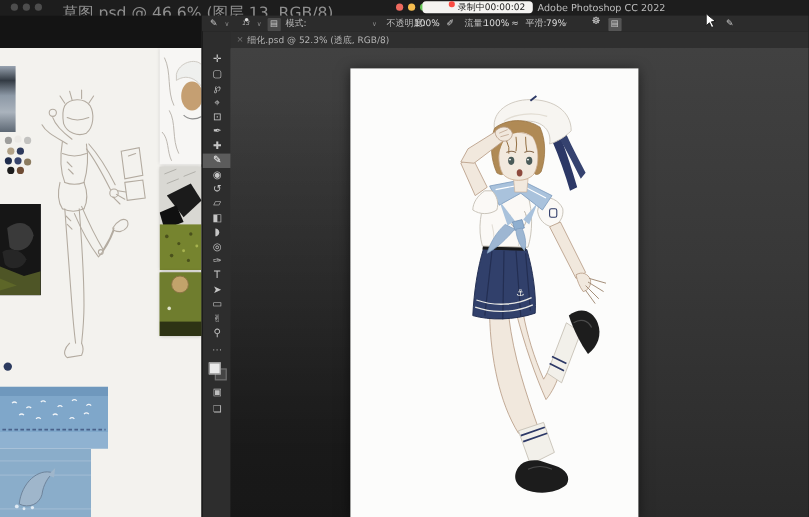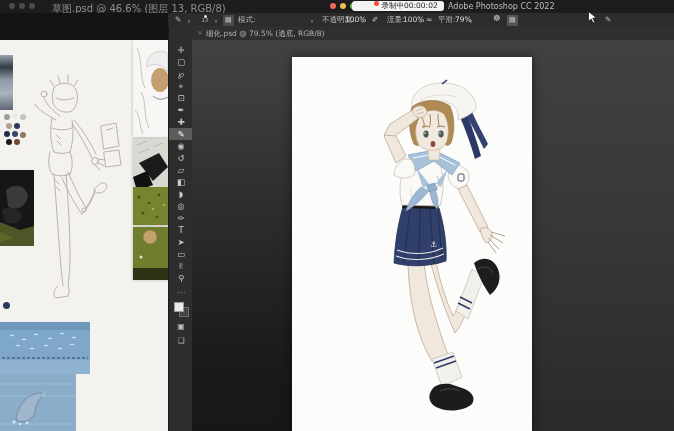--- a/index.html
+++ b/index.html
@@ -9,21 +9,21 @@
   .abs{position:absolute;}
 
   
   .topbar{left:0;top:0;width:674px;height:13px;background:#1d1d1d;}
   .lights{display:flex;gap:4px;position:absolute;top:3px;}
   .lights.back{left:9px;}
   .lights.front{left:330px;}
   .light{width:6px;height:6px;border-radius:50%;}
   .lg{background:#4d4d4d;}
   .lr{background:#ee6a5f;} .ly{background:#f5bd4f;} .lgr{background:#61c354;}
-  .backtitle{left:52px;top:2px;font-size:10px;color:#8f8f8f;white-space:nowrap;}
+  .backtitle{left:52px;top:2px;font-size:13px;color:#8f8f8f;white-space:nowrap;}
   .recpill{left:352px;top:1px;height:10px;padding:0 6px 0 22px;background:#f4f3f1;
     border-radius:3px;display:flex;align-items:flex-start;gap:3px;z-index:5;}
   .recdot{width:4.5px;height:4.5px;border-radius:50%;background:#fb4b43;}
   .rectext{font-size:7.5px;color:#1a1a1a;line-height:10px;white-space:nowrap;}
   .apptitle{left:448px;top:2px;font-size:8px;color:#bdbdbd;white-space:nowrap;}
 
   
   .optbar{left:168px;top:13px;width:506px;height:13px;background:#2c2c2c;
     border-bottom:1px solid #161616;color:#b9b9b9;}
   .optbar span{position:absolute;top:1px;font-size:7.5px;line-height:11px;white-space:nowrap;}
@@ -308,21 +308,21 @@
       <span class="bg" style="background: rgb(69, 69, 69);"></span>
       <span class="fg" style="background: rgb(233, 233, 233);"></span>
     </div>
     <span class="tbmask">▣</span>
     <span class="tbscreen">❏</span>
   </div>
 
   <div class="abs frontwin">
     <div class="fronttab">
       <span class="tabclose">×</span>
-      <span class="tabtitle">细化.psd @ 79.5% (透底, RGB/8)</span>
+      <span class="tabtitle">细化.psd @ 52.3% (透底, RGB/8)</span>
     </div>
     <div class="frontcanvas">
       <div class="artboard">
 
         
         <svg width="240" height="374" viewBox="0 0 240 374">
 
           <path d="M138,203 C145,230 154,256 163,276 C168,270 172,262 175,252 L167,247 C165,252 163,256 161,259 C153,241 147,221 144,204 Z" fill="#f1e8dd" stroke="#b89c86" stroke-width="0.7"></path>
           <path d="M164,254 L180,212 L192,220 L176,262 Z" fill="#f2f0ea" stroke="#c3bdb2" stroke-width="0.7"></path>
           <path d="M166,246 L178,252 M168,240 L180,246" stroke="#2c3866" stroke-width="1.4" fill="none"></path>

